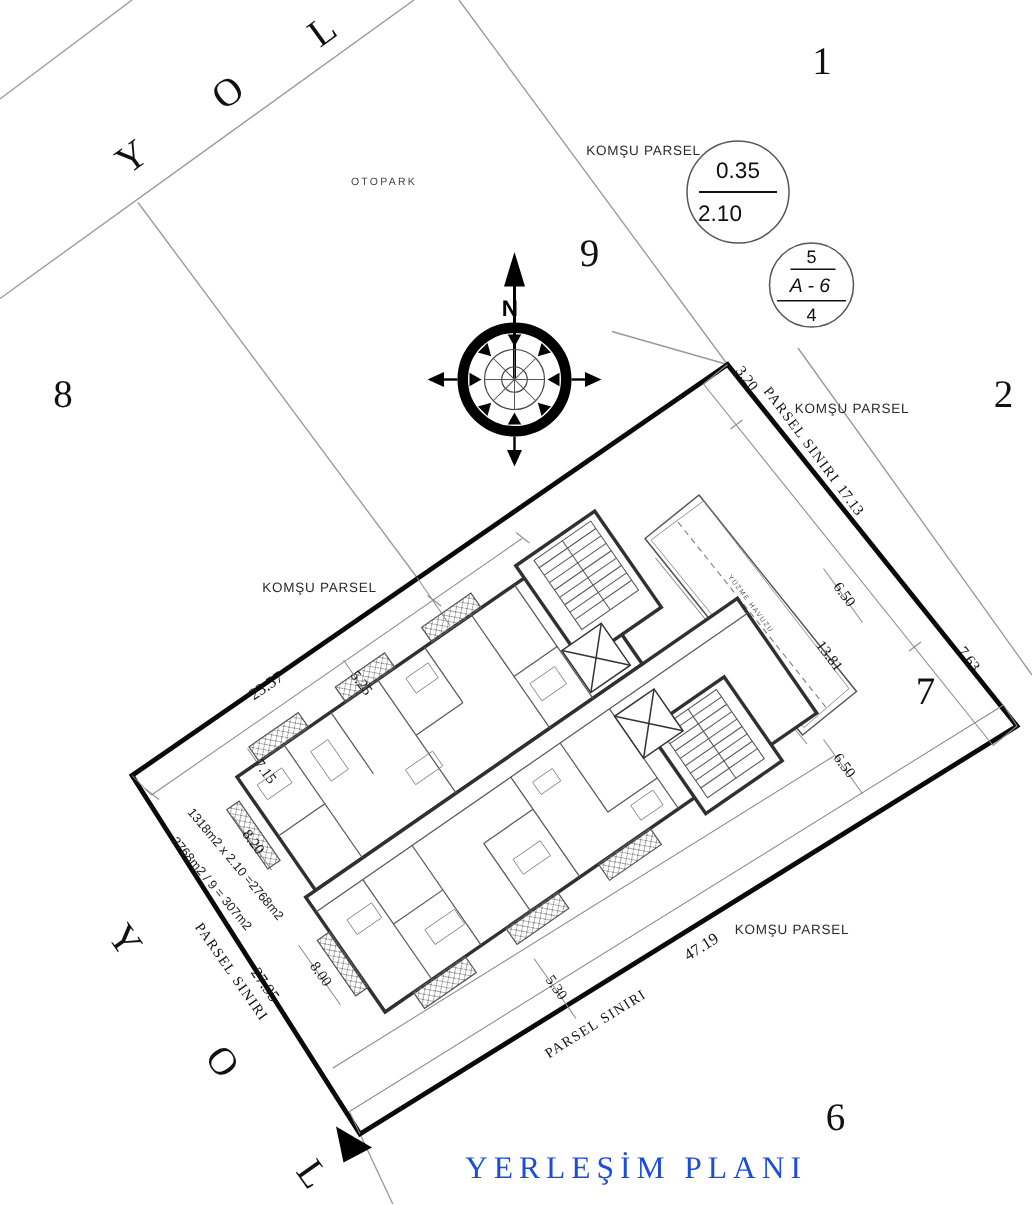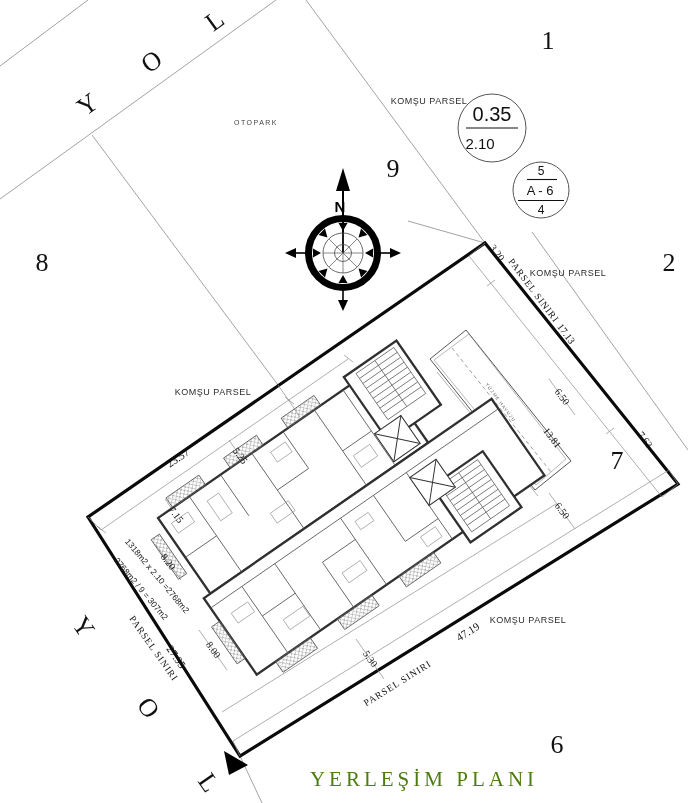--- a/index.html
+++ b/index.html
@@ -6,21 +6,21 @@
   #canvas{position:relative;width:688px;height:803px;background:#fff;overflow:hidden;
           font-family:"Liberation Sans",sans-serif;}
   #drawing{position:absolute;left:0;top:0;z-index:1;}
   .lbl{position:absolute;white-space:nowrap;transform:translate(-50%,-50%);z-index:2;color:#1a1a1a;line-height:1;}
   .sans{font-family:"Liberation Sans",sans-serif;}
   .dim{font-family:"Liberation Serif",serif;font-size:10px;color:#111;}
   .bignum{font-family:"Liberation Serif",serif;font-size:26px;color:#111;}
   .roadletter{font-family:"Liberation Serif",serif;font-size:26px;color:#111;}
   .neighbor{font-size:9px;letter-spacing:.5px;color:#2b2b2b;}
   .boundary{font-family:"Liberation Serif",serif;font-size:9.5px;letter-spacing:1px;color:#111;}
-  .title{font-family:"Liberation Serif",serif;font-size:21px;letter-spacing:4px;color:#4d7c0f;}
+  .title{font-family:"Liberation Serif",serif;font-size:21px;letter-spacing:4px;color:#1d4ed8;}
   .circletext{color:#111;}
   .area{font-size:8.5px;color:#222;}
   .tiny{font-size:4.5px;color:#555;letter-spacing:1px;}
 </style>
 </head>
 <body>
 
 <div id="canvas">
 
   <svg id="drawing" width="688" height="803" viewBox="0 0 688 803" xmlns="http://www.w3.org/2000/svg">
@@ -249,25 +249,25 @@
   <div class="lbl dim" style="left:176px;top:515px;transform:translate(-50%,-50%) rotate(53deg);">7.15</div>
   <div class="lbl dim" style="left:168px;top:562px;transform:translate(-50%,-50%) rotate(53deg);">8.20</div>
   <div class="lbl dim" style="left:176px;top:657px;font-size:11px;transform:translate(-50%,-50%) rotate(55deg);">27.95</div>
   <div class="lbl dim" style="left:213px;top:650px;transform:translate(-50%,-50%) rotate(55deg);">8.00</div>
   <div class="lbl dim" style="left:370px;top:659px;transform:translate(-50%,-50%) rotate(55deg);">5.30</div>
   <div class="lbl dim" style="left:468px;top:632px;font-size:11px;transform:translate(-50%,-50%) rotate(-32deg);">47.19</div>
 
   <div class="lbl sans area" style="left:157px;top:576px;transform:translate(-50%,-50%) rotate(50deg);">1318m2 x 2.10 =2768m2</div>
   <div class="lbl sans area" style="left:141px;top:589px;transform:translate(-50%,-50%) rotate(50deg);">2768m2 / 9 = 307m2</div>
 
-  <div class="lbl sans circletext" style="left:492px;top:114px;font-size:20px;">0.35</div>
+  <div class="lbl sans circletext" style="left:492px;top:114px;font-size:15px;">0.35</div>
   <div class="lbl sans circletext" style="left:480px;top:143px;font-size:15px;">2.10</div>
 
   <div class="lbl sans circletext" style="left:541px;top:171px;font-size:12px;">5</div>
-  <div class="lbl sans circletext" style="left:540px;top:190px;font-size:13px;">A - 6</div>
+  <div class="lbl sans circletext" style="left:540px;top:190px;font-size:13px;font-style:italic;">A - 6</div>
   <div class="lbl sans circletext" style="left:541px;top:210px;font-size:12px;">4</div>
 
   <div class="lbl sans" style="left:340px;top:206px;font-size:15px;font-weight:bold;color:#000;">N</div>
 
   <div class="lbl sans tiny" style="left:500px;top:403px;transform:translate(-50%,-50%) rotate(53deg);">YÜZME HAVUZU</div>
 
   <div class="lbl title" style="left:424px;top:779px;">YERLEŞİM PLANI</div>
 
 </div>
 

